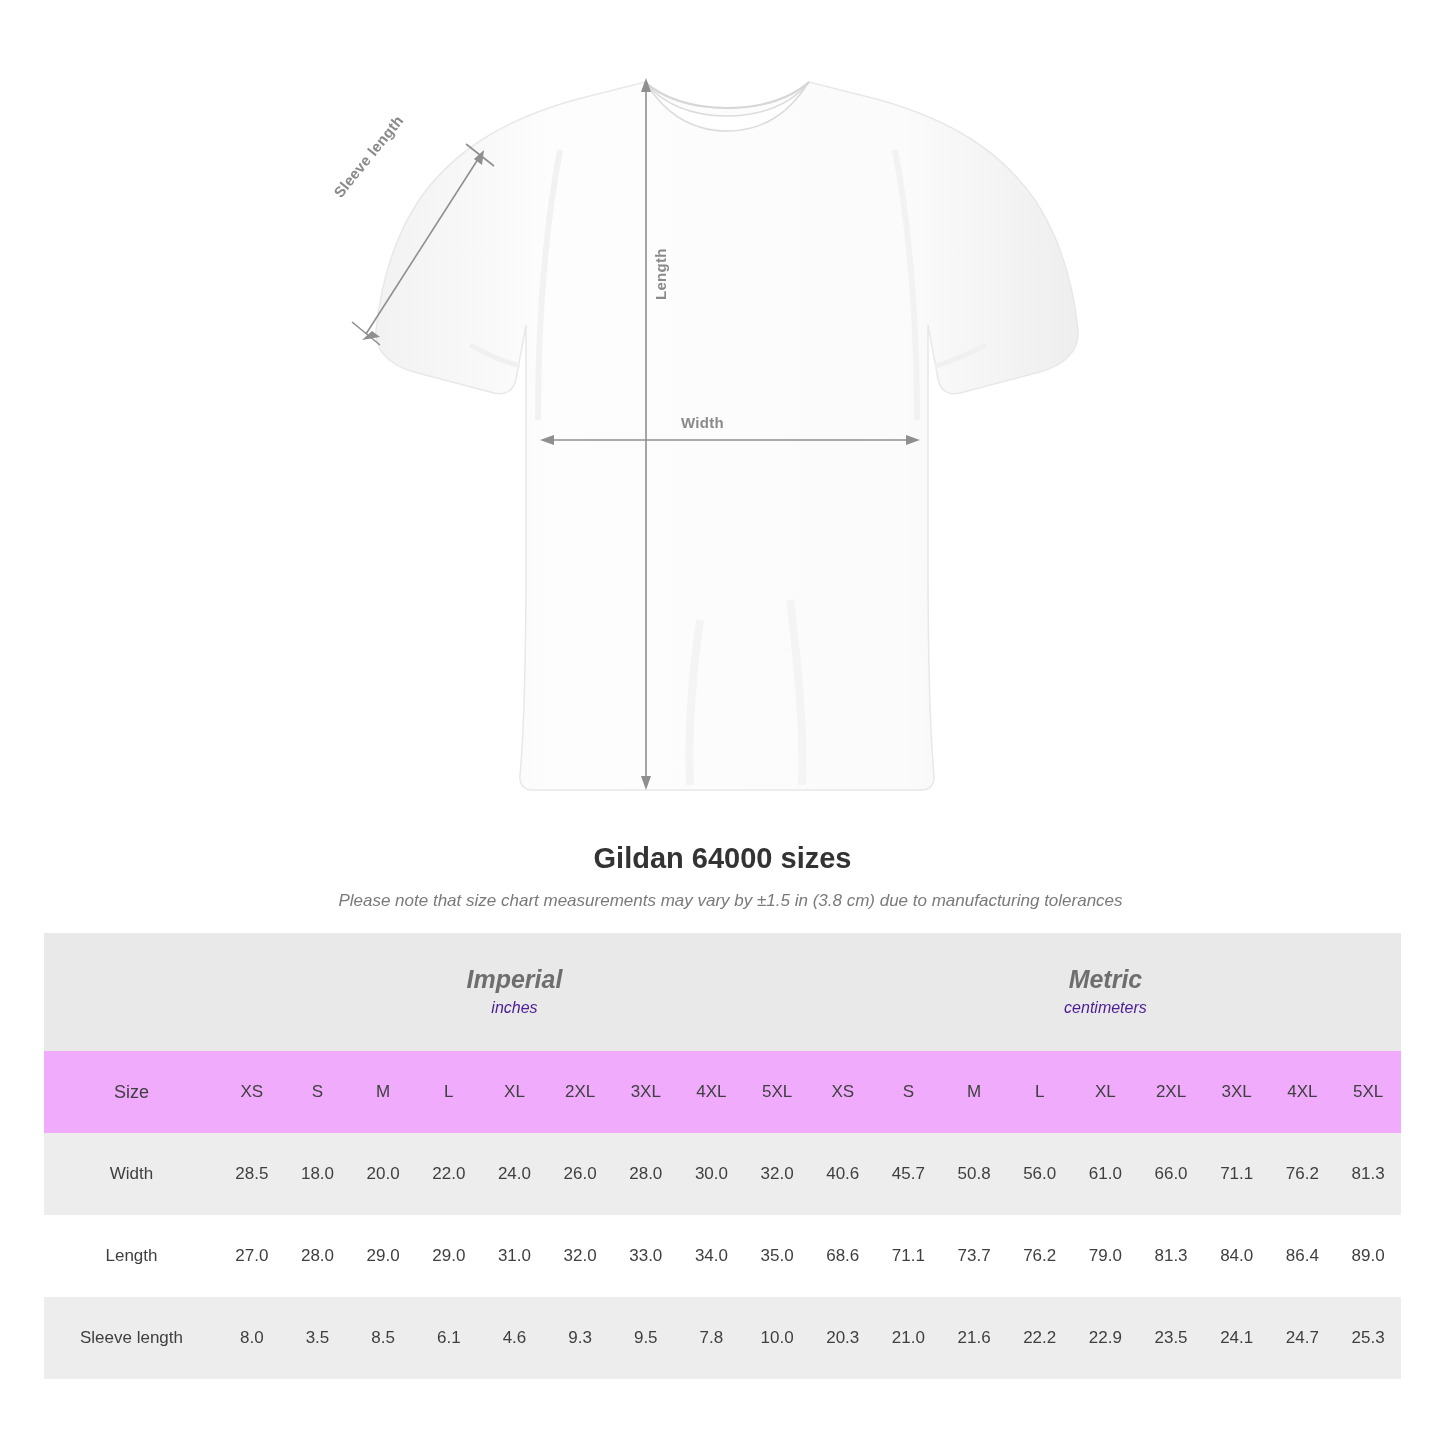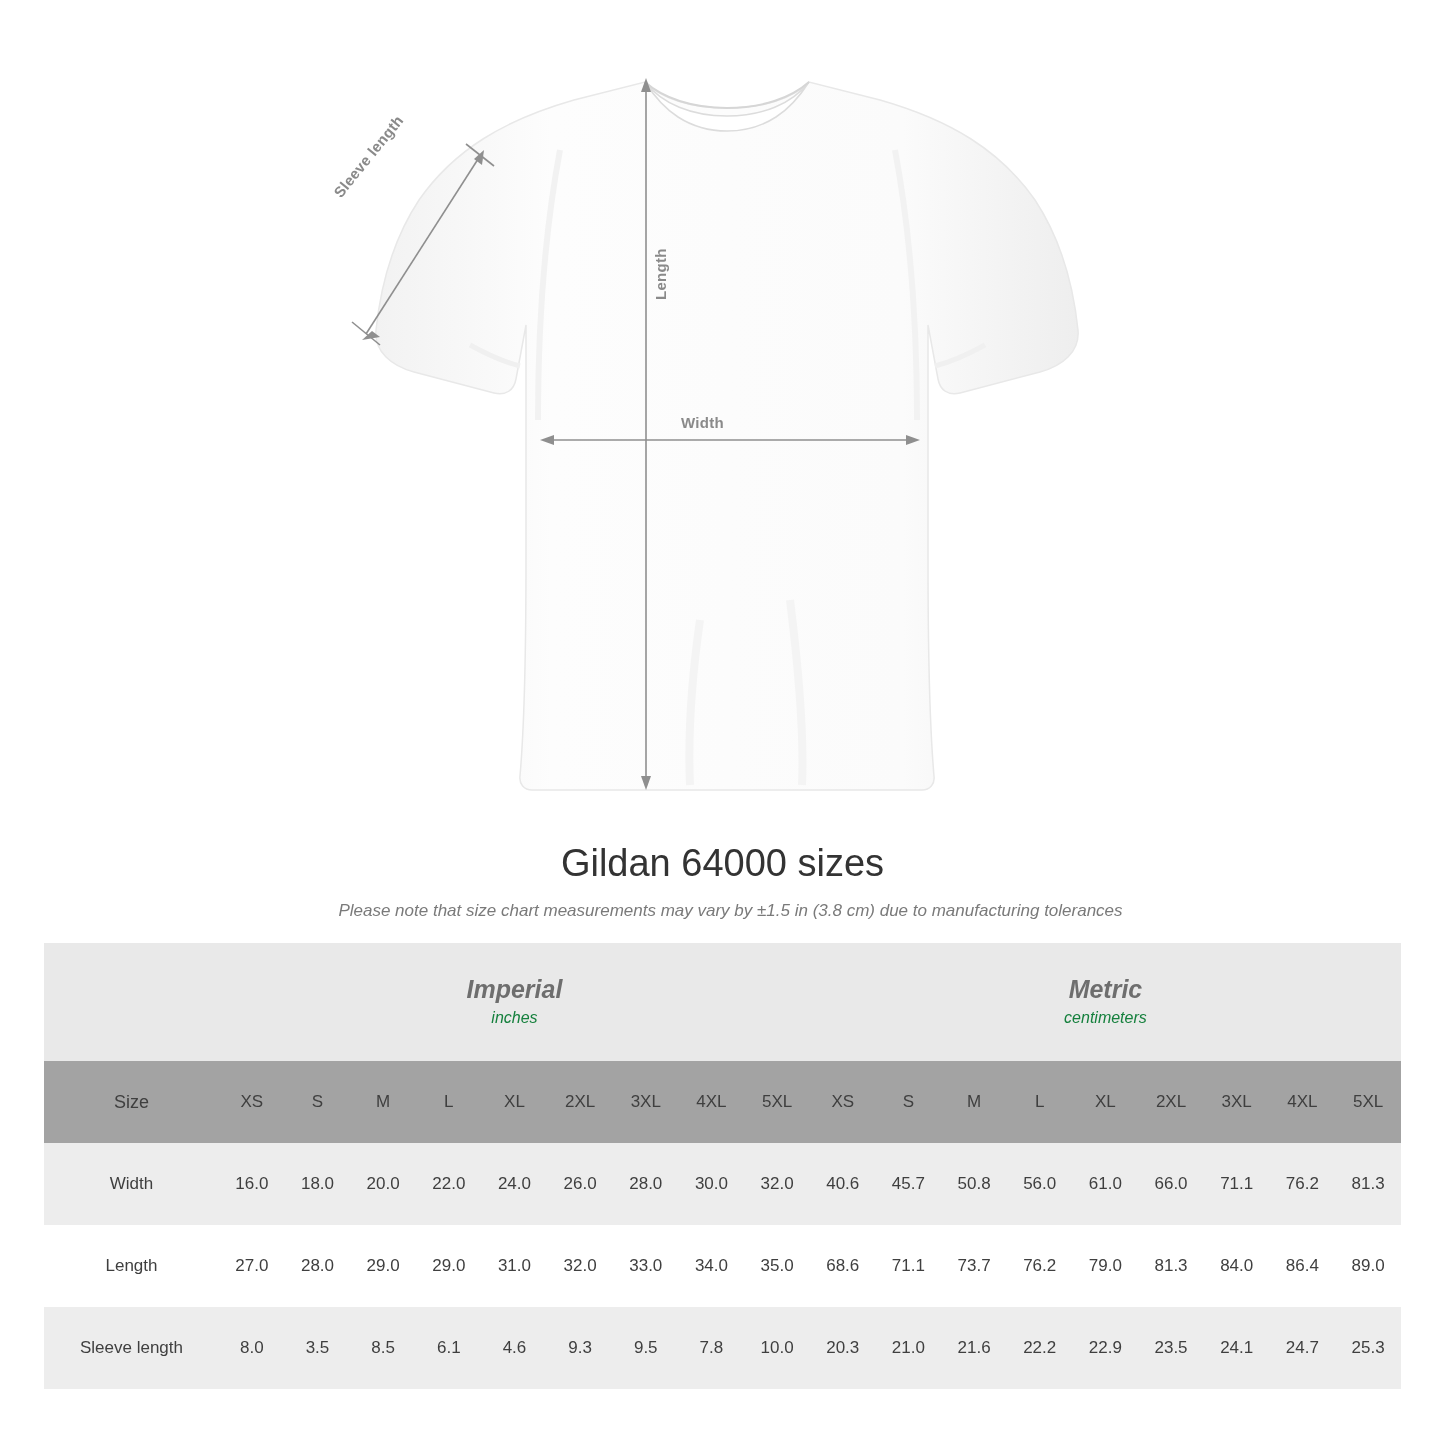--- a/index.html
+++ b/index.html
@@ -50,22 +50,22 @@
     left: 681px;
     top: 414px;
   }
 
   
   .title-block {
     text-align: center;
     margin-top: 22px;
   }
   .chart-title {
-    font-size: 38px;
-    font-weight: normal;
+    font-size: 29px;
+    font-weight: bold;
     color: #333333;
     margin: 0;
   }
   .chart-note {
     font-size: 17px;
     font-style: italic;
     color: #7a7a7a;
     margin-top: 16px;
     padding-left: 16px;
   }
@@ -97,26 +97,26 @@
   .unit-name {
     font-size: 25px;
     font-style: italic;
     font-weight: bold;
     color: #6e6e6e;
     line-height: 1.25;
   }
   .unit-sub {
     font-size: 16px;
     font-style: italic;
-    color: #15803d;
+    color: #4c1d95;
     line-height: 1.6;
   }
   .head-row td {
     height: 82px;
-    background: #a3a3a3;
+    background: #f0abfc;
     font-weight: bold;
     font-size: 18px;
     color: #3d3d3d;
   }
   .head-row td.rowlabel {
     font-size: 18px;
   }
   .data-row td {
     height: 82px;
   }
@@ -263,21 +263,21 @@
           <td>M</td>
           <td>L</td>
           <td>XL</td>
           <td>2XL</td>
           <td>3XL</td>
           <td>4XL</td>
           <td>5XL</td>
         </tr>
         <tr class="data-row row-shade">
           <td class="rowlabel">Width</td>
-          <td>16.0</td>
+          <td>28.5</td>
           <td>18.0</td>
           <td>20.0</td>
           <td>22.0</td>
           <td>24.0</td>
           <td>26.0</td>
           <td>28.0</td>
           <td>30.0</td>
           <td>32.0</td>
           <td>40.6</td>
           <td>45.7</td>

